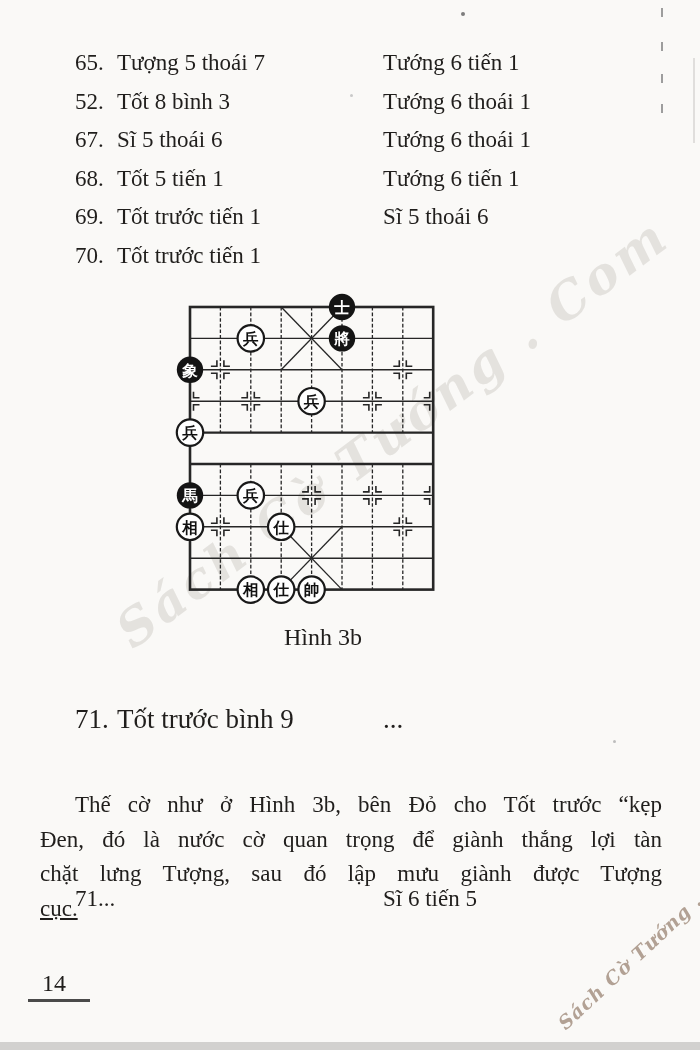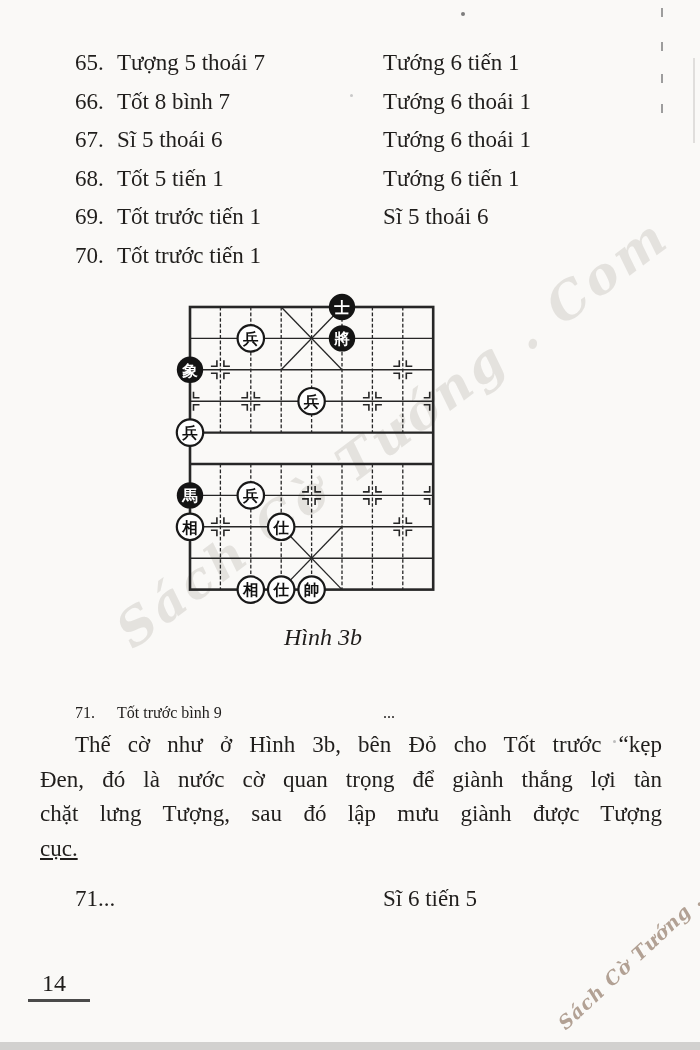--- a/index.html
+++ b/index.html
@@ -10,27 +10,27 @@
   }
   
   .moves-top{position:absolute; left:75px; top:50px; width:590px; z-index:2;}
   .mrow{display:flex; height:38.5px; align-items:flex-start; font-size:23px;}
   .mno{width:42px; flex:0 0 42px;}
   .mred{width:266px; flex:0 0 266px;}
   .mblack{flex:1;}
   
   #board-svg{position:absolute; left:168px; top:290px; z-index:1;}
   .caption{position:absolute; left:180px; top:624px; width:286px; text-align:center;
-    font-style:italic; font-size:24px; z-index:2;}
-  
-  .mid-move{position:absolute; left:75px; top:704px; width:590px; display:flex; font-size:16px; z-index:2;align-items:flex-end;}
+    font-size:24px; z-index:2;}
+  
+  .mid-move{position:absolute; left:75px; top:704px; width:590px; display:flex; font-size:27px; z-index:2;align-items:flex-end;}
   .end-move{position:absolute; left:75px; top:886px; width:590px; display:flex; font-size:23px; z-index:2;}
   .eno{width:308px; flex:0 0 308px;}
   
-  .para{position:absolute; left:40px; top:728px; width:622px; font-size:23px; line-height:34.5px; z-index:2;}
+  .para{position:absolute; left:40px; top:788px; width:622px; font-size:23px; line-height:34.5px; z-index:2;}
   .pl{text-align:justify; text-align-last:justify;}
   .pl.first{padding-left:35px;}
   .pl.last{text-align:justify; text-align-last:left;text-decoration:underline;}
   
   .pagenum{position:absolute; left:42px; top:970px; font-size:24px; z-index:2;}
   
   .wm-main{
     position:absolute; left:148px; top:598px; height:72px; white-space:nowrap;
     transform:rotate(-37deg); transform-origin:0 100%;
     font-family:"DejaVu Serif", serif; font-style:italic; font-weight:bold;
@@ -60,22 +60,22 @@
 
   <div class="wm-main" style="color: rgb(228, 226, 222);">Sách Cờ Tướng . Com</div>
 
   <div class="moves-top">
     <div class="mrow">
       <span class="mno">65.</span>
       <span class="mred">Tượng 5 thoái 7</span>
       <span class="mblack">Tướng 6 tiến 1</span>
     </div>
     <div class="mrow">
-      <span class="mno">66.</span>
-      <span class="mred">Tốt 8 bình 7</span>
+      <span class="mno">52.</span>
+      <span class="mred">Tốt 8 bình 3</span>
       <span class="mblack">Tướng 6 thoái 1</span>
     </div>
     <div class="mrow">
       <span class="mno">67.</span>
       <span class="mred">Sĩ 5 thoái 6</span>
       <span class="mblack">Tướng 6 thoái 1</span>
     </div>
     <div class="mrow">
       <span class="mno">68.</span>
       <span class="mred">Tốt 5 tiến 1</span>

